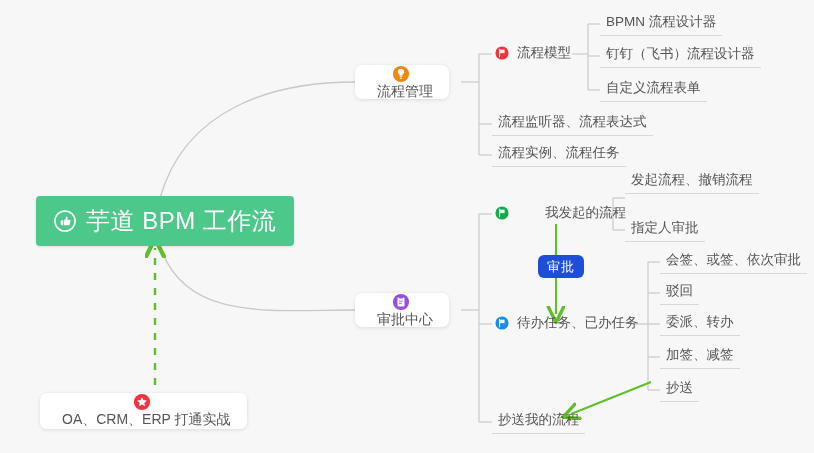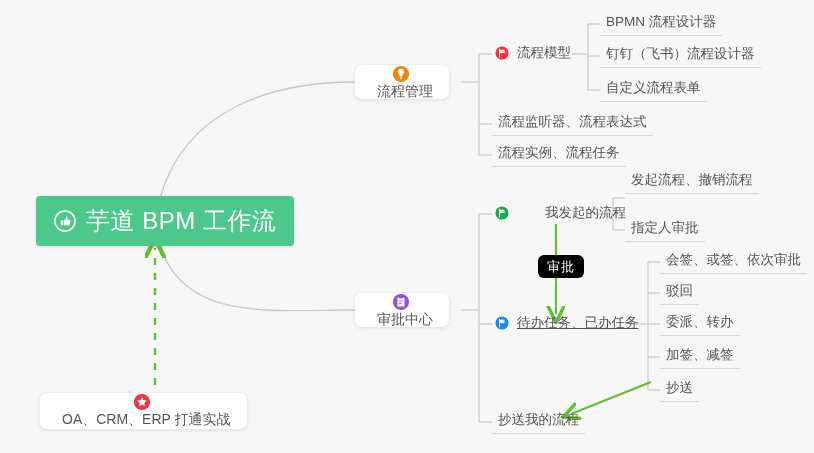--- a/index.html
+++ b/index.html
@@ -67,21 +67,21 @@
     height: 24px;
     border-bottom: 1px solid #d8d8d8;
   }
   .node.leaf.withicon { padding-left: 3px; }
   .node.leaf .label { margin-left: 8px; }
   .node.leaf.noline { border-bottom: none; }
 
   
   .badge {
     position: absolute;
-    background: #000000;
+    background: #1d4ed8;
     color: #fff;
     border-radius: 6px;
     font-size: 13px;
     padding: 5px 9px;
     line-height: 1;
     letter-spacing: 1px;
   }
 
   
   .icon { display: inline-flex; flex: 0 0 auto; line-height: 0; }
@@ -226,21 +226,21 @@
     <span class="label">我发起的流程</span>
   </div>
 
   <div class="node leaf" style="left:625px; top:170px;">
     <span>发起流程、撤销流程</span>
   </div>
   <div class="node leaf" style="left:625px; top:218px;">
     <span>指定人审批</span>
   </div>
 
-  <div class="node leaf withicon noline" style="left:492px; top:312px;text-decoration:underline;">
+  <div class="node leaf withicon noline" style="left:492px; top:312px;">
     <span class="icon sz14">
       <svg viewBox="0 0 16 16" width="14" height="14">
         <circle cx="8" cy="8" r="7.5" fill="#1a8cf0"></circle>
         <path d="M5.2 3.6 v8.8" stroke="#ffffff" stroke-width="1.25" stroke-linecap="round"></path>
         <path d="M5.9 4.2 h5.0 v4.0 h-5.0 z" fill="#ffffff"></path>
       </svg>
     </span>
     <span class="label">待办任务、已办任务</span>
   </div>
 

